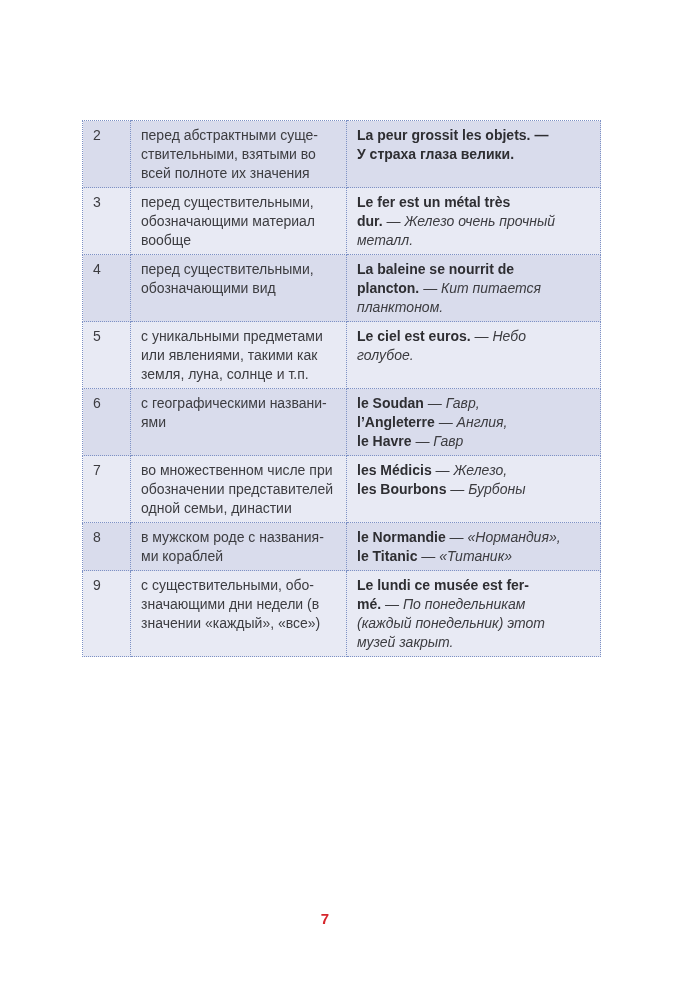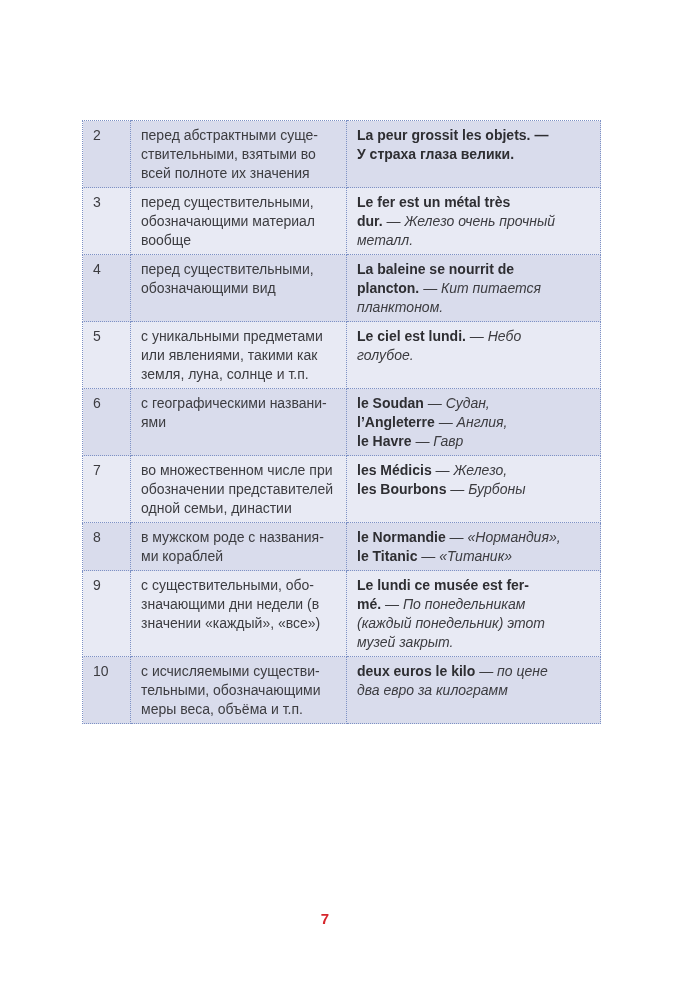--- a/index.html
+++ b/index.html
@@ -91,28 +91,28 @@
 обозначающими вид</span></td>
     <td class="c-ex"><span class="seg-b">La baleine se nourrit de
 plancton. </span><span class="seg-i">— Кит питается
 планктоном.</span></td>
   </tr>
           <tr class="shade-light">
     <td class="c-num">5</td>
     <td class="c-rule"><span class="seg-n">с уникальными предметами
 или явлениями, такими как
 земля, луна, солнце и т.п.</span></td>
-    <td class="c-ex"><span class="seg-b">Le ciel est lundi. </span><span class="seg-i">— Небо
+    <td class="c-ex"><span class="seg-b">Le ciel est euros. </span><span class="seg-i">— Небо
 голубое.</span></td>
   </tr>
           <tr class="shade-dark">
     <td class="c-num">6</td>
     <td class="c-rule"><span class="seg-n">с географическими названи-
 ями</span></td>
-    <td class="c-ex"><span class="seg-b">le Soudan </span><span class="seg-i">— Судан,</span><span class="seg-b">
+    <td class="c-ex"><span class="seg-b">le Soudan </span><span class="seg-i">— Гавр,</span><span class="seg-b">
 l’Angleterre </span><span class="seg-i">— Англия,</span><span class="seg-b">
 le Havre </span><span class="seg-i">— Гавр</span></td>
   </tr>
           <tr class="shade-light">
     <td class="c-num">7</td>
     <td class="c-rule"><span class="seg-n">во множественном числе при
 обозначении представителей
 одной семьи, династии</span></td>
     <td class="c-ex"><span class="seg-b">les Médicis </span><span class="seg-i">— Железо,</span><span class="seg-b">
 les Bourbons </span><span class="seg-i">— Бурбоны</span></td>
@@ -127,27 +127,19 @@
           <tr class="shade-light">
     <td class="c-num">9</td>
     <td class="c-rule"><span class="seg-n">с существительными, обо-
 значающими дни недели (в
 значении «каждый», «все»)</span></td>
     <td class="c-ex"><span class="seg-b">Le lundi ce musée est fer-
 mé. </span><span class="seg-i">— По понедельникам
 (каждый понедельник) этот
 музей закрыт.</span></td>
   </tr>
-          <tr class="shade-dark">
-    <td class="c-num">10</td>
-    <td class="c-rule"><span class="seg-n">с исчисляемыми существи-
-тельными, обозначающими
-меры веса, объёма и т.п.</span></td>
-    <td class="c-ex"><span class="seg-b">deux euros le kilo </span><span class="seg-i">— по цене
-два евро за килограмм</span></td>
-  </tr>
         </tbody>
     </table>
   </div>
 
   <div class="page-number">7</div>
 
 </div>
 
 </body></html>

